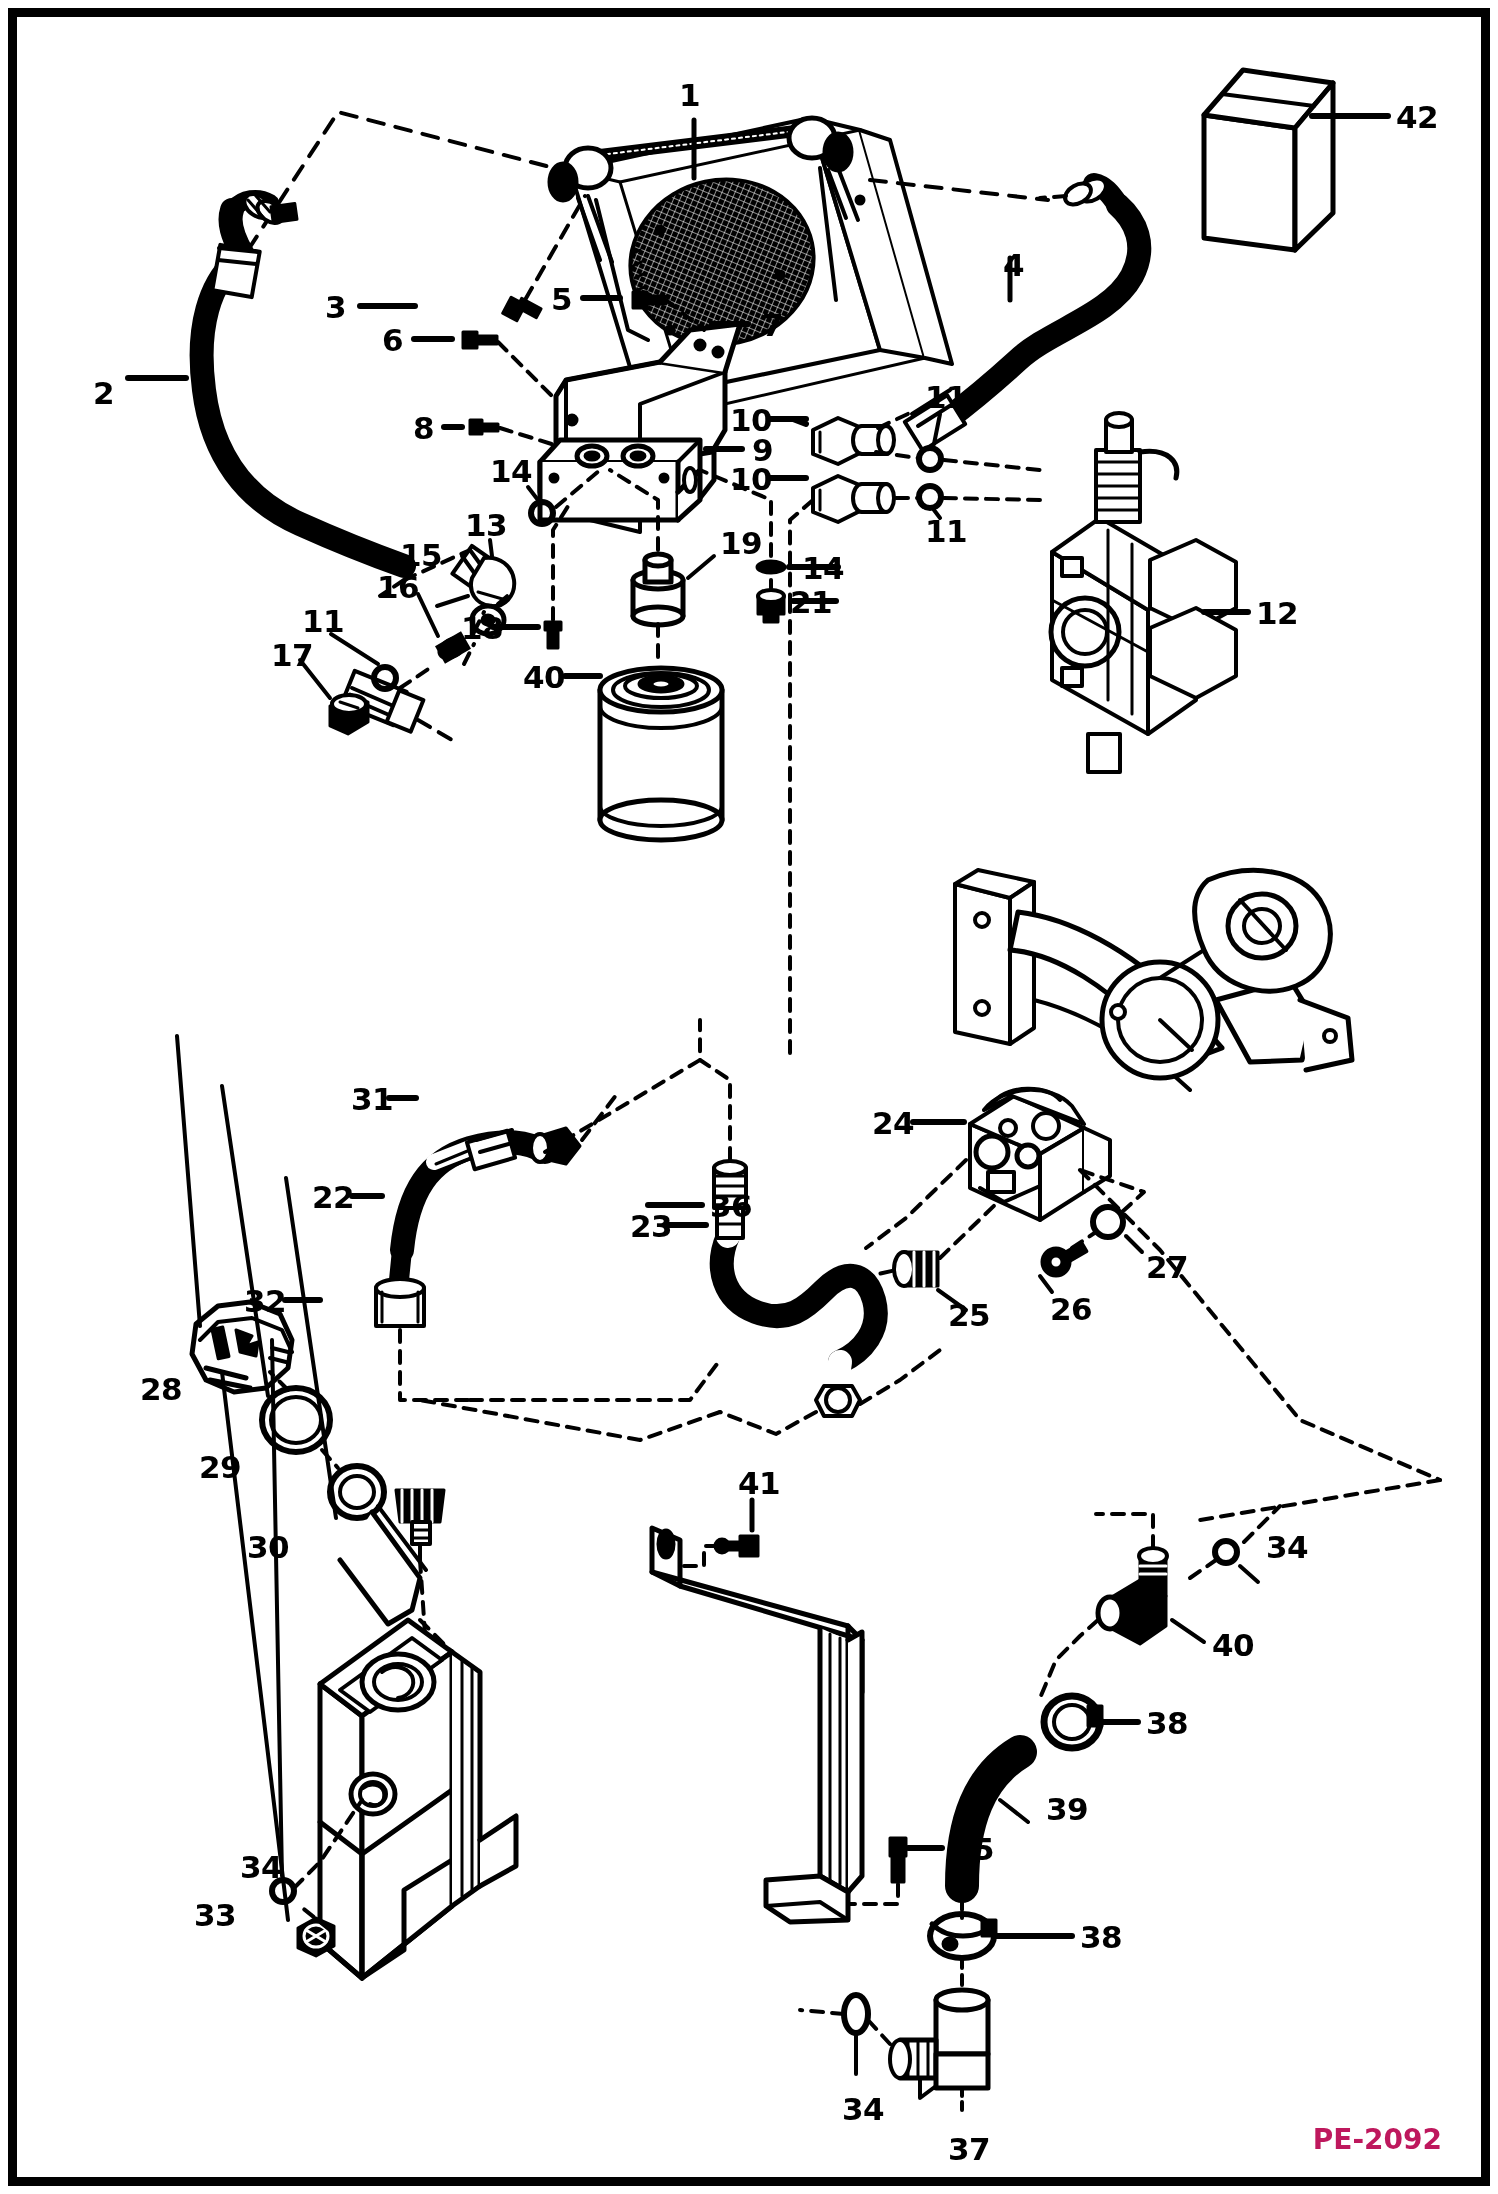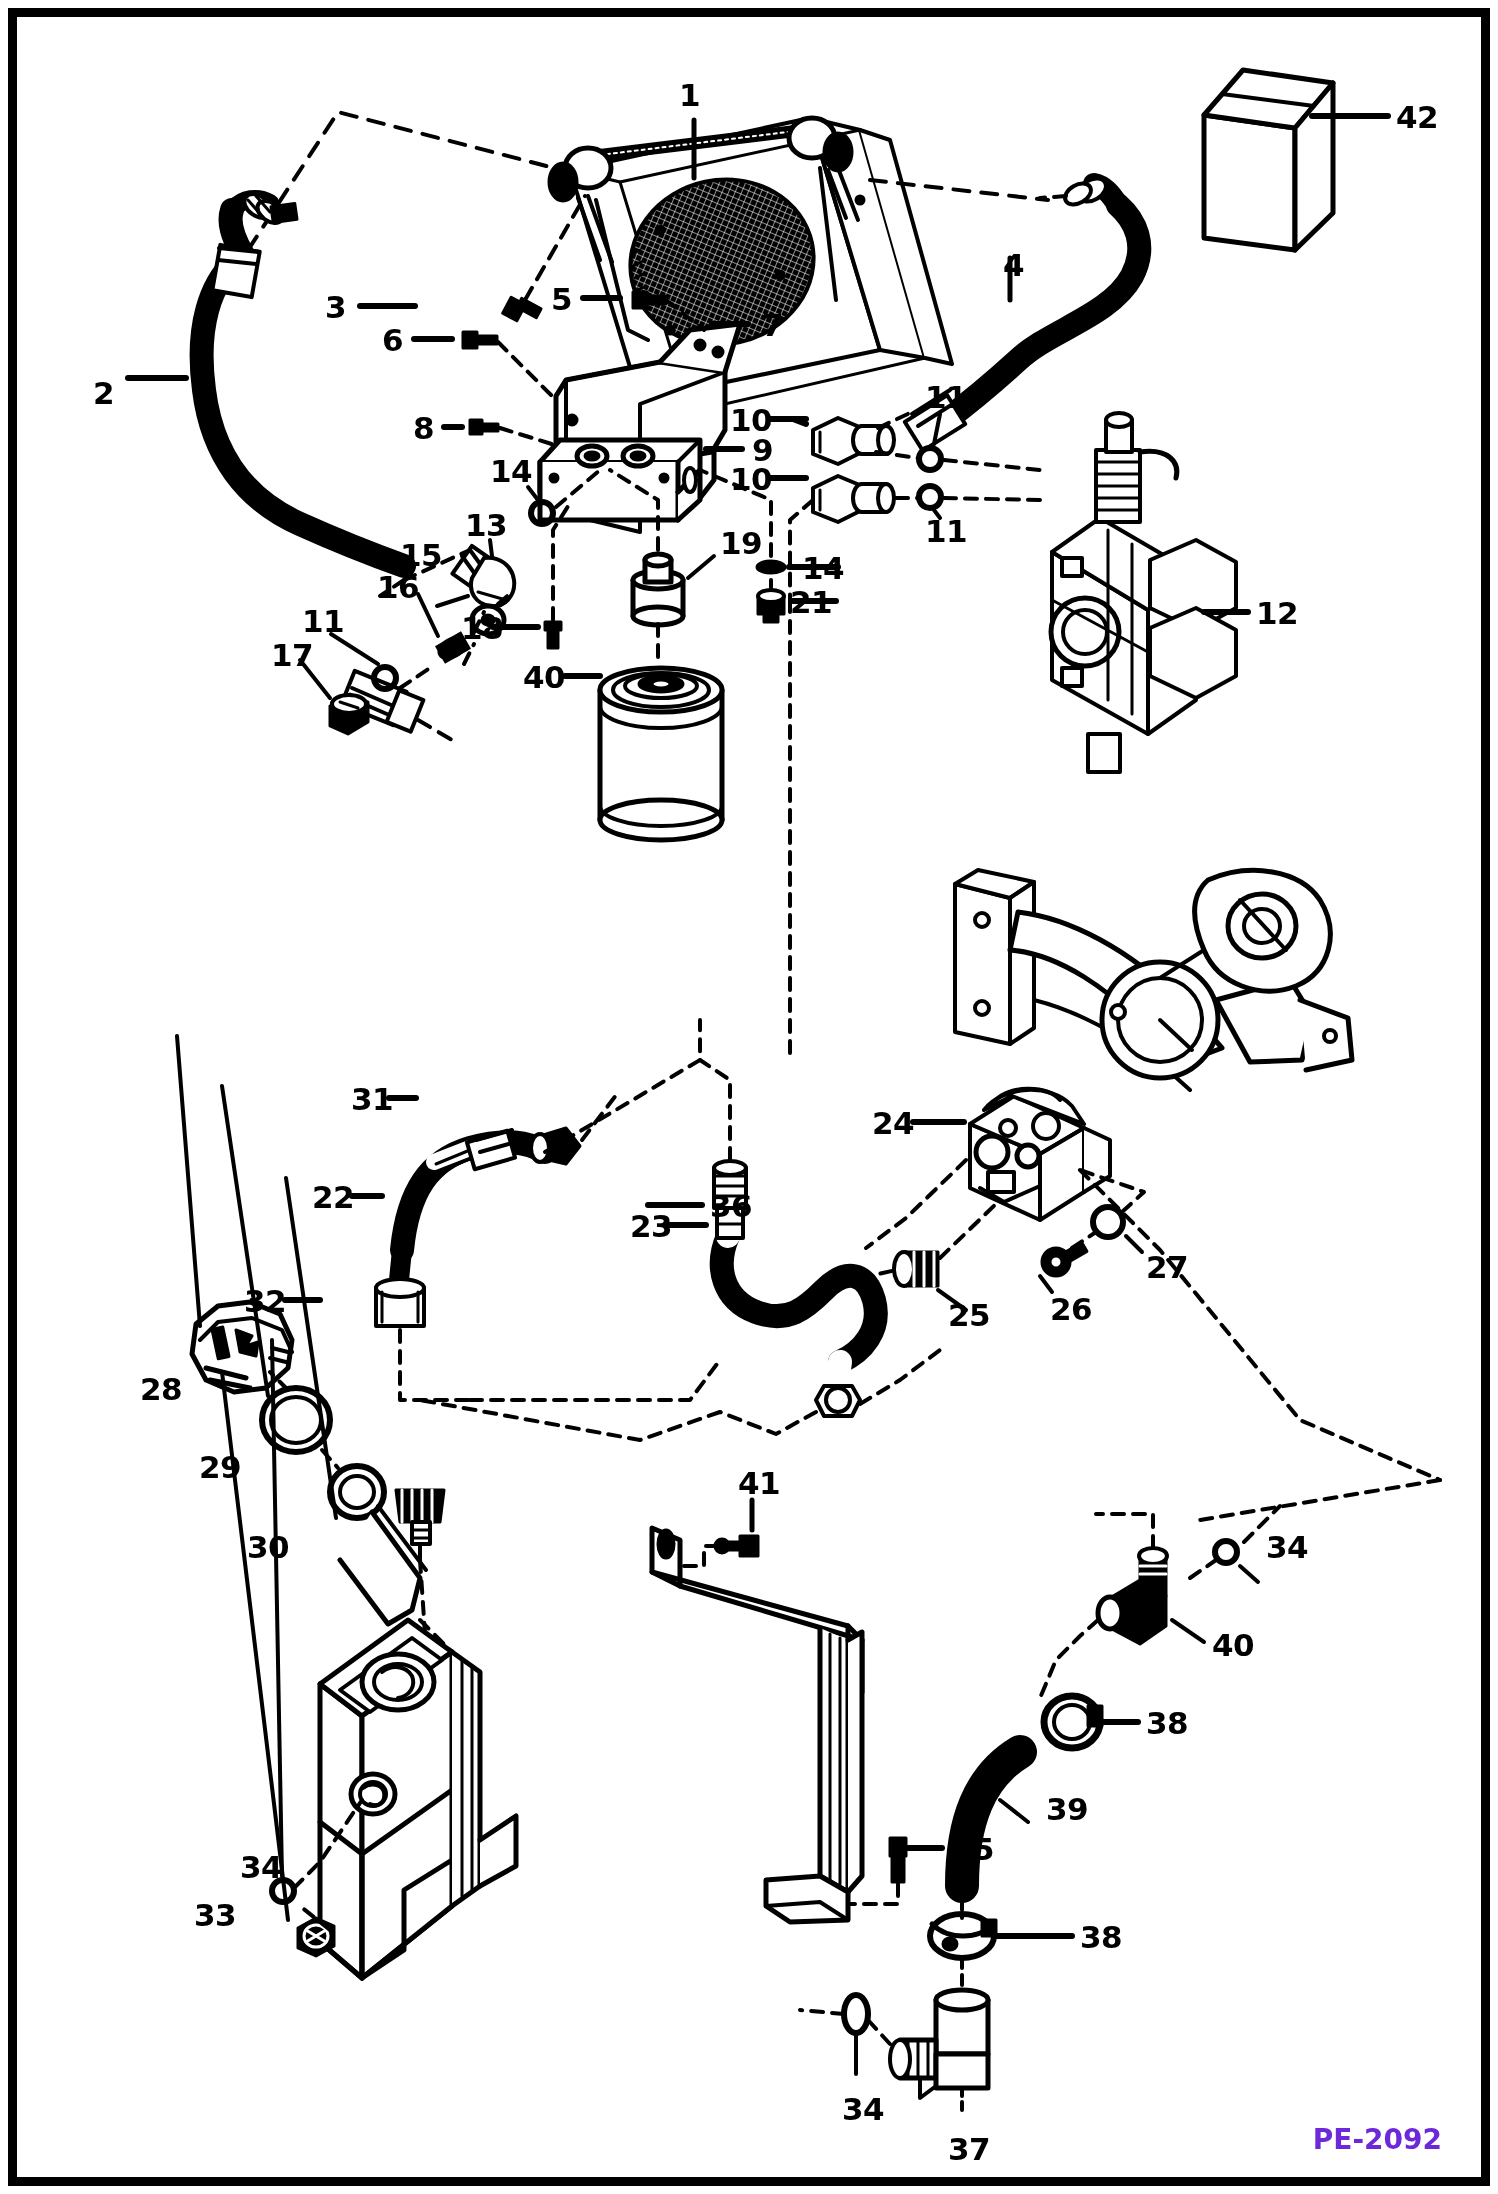--- a/index.html
+++ b/index.html
@@ -1,21 +1,21 @@
 <!DOCTYPE html>
 <html><head>
 <meta charset="utf-8">
 <style>
   html,body{margin:0;padding:0;background:#fff;}
   body{font-family:"Liberation Sans",sans-serif;}
   #page{position:relative;width:1498px;height:2194px;background:#fff;box-sizing:border-box;}
   #frame{position:absolute;left:8px;top:8px;right:8px;bottom:8px;border:9px solid #000;box-sizing:border-box;}
   #canvas{position:absolute;left:0;top:0;width:1498px;height:2194px;}
   .lbl{position:absolute;font-family:"DejaVu Sans",sans-serif;font-weight:bold;font-size:31px;line-height:31px;color:#000;letter-spacing:-0.5px;white-space:nowrap;}
-  #idtag{position:absolute;right:56px;bottom:38px;font-family:"DejaVu Sans",sans-serif;font-weight:bold;font-size:28px;color:#6d28d9;letter-spacing:0px;}
+  #idtag{position:absolute;right:56px;bottom:38px;font-family:"DejaVu Sans",sans-serif;font-weight:bold;font-size:28px;color:#be185d;letter-spacing:0px;}
   svg{display:block;}
 </style>
 </head>
 <body>
 
 <div id="page">
 
   <div id="frame"></div>
 
   <svg id="canvas" viewBox="0 0 1498 2194">

